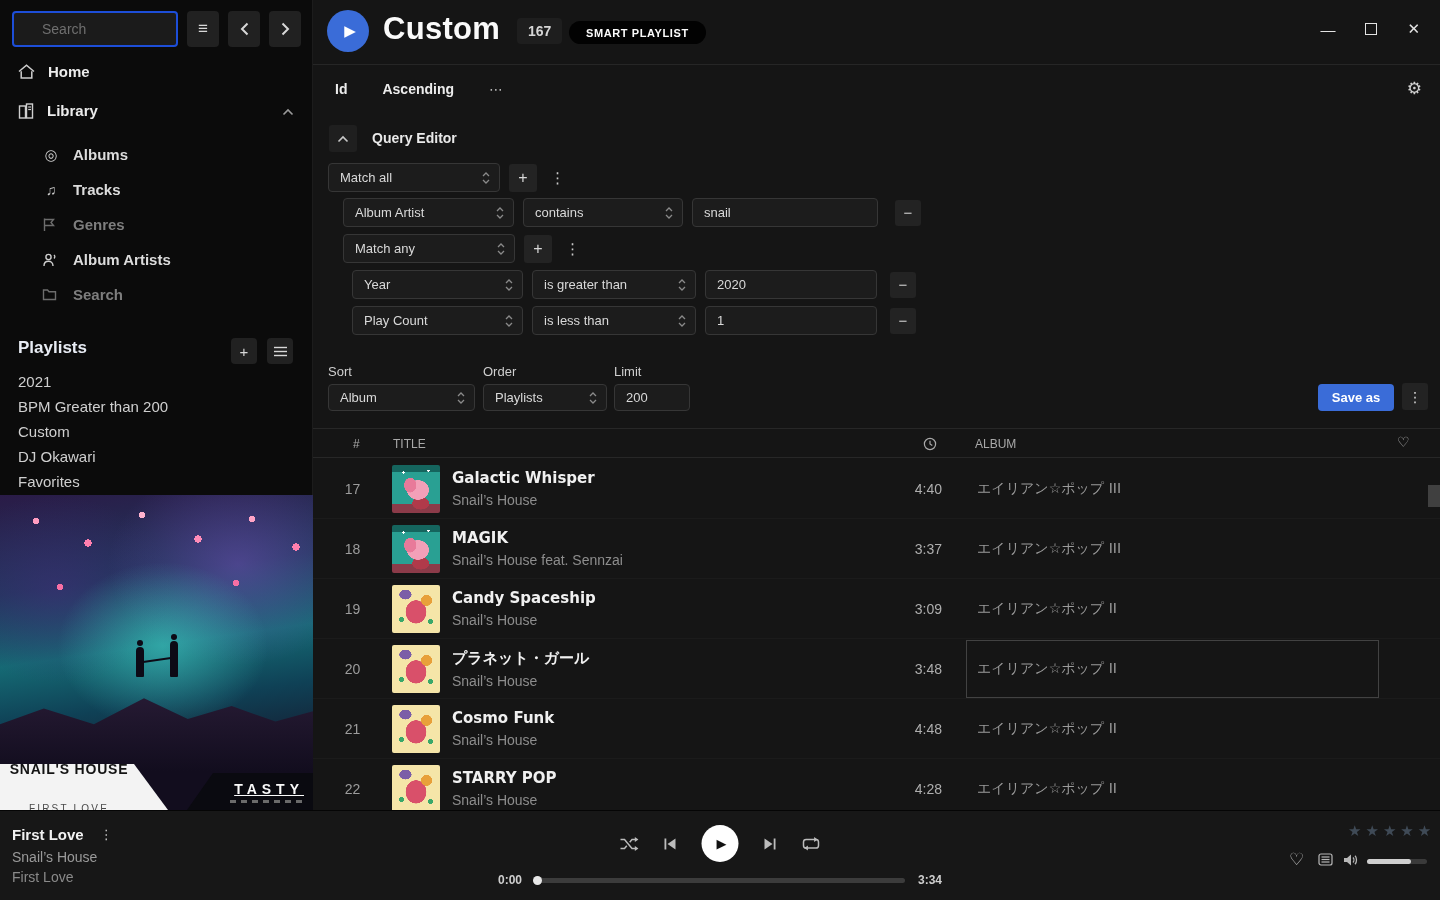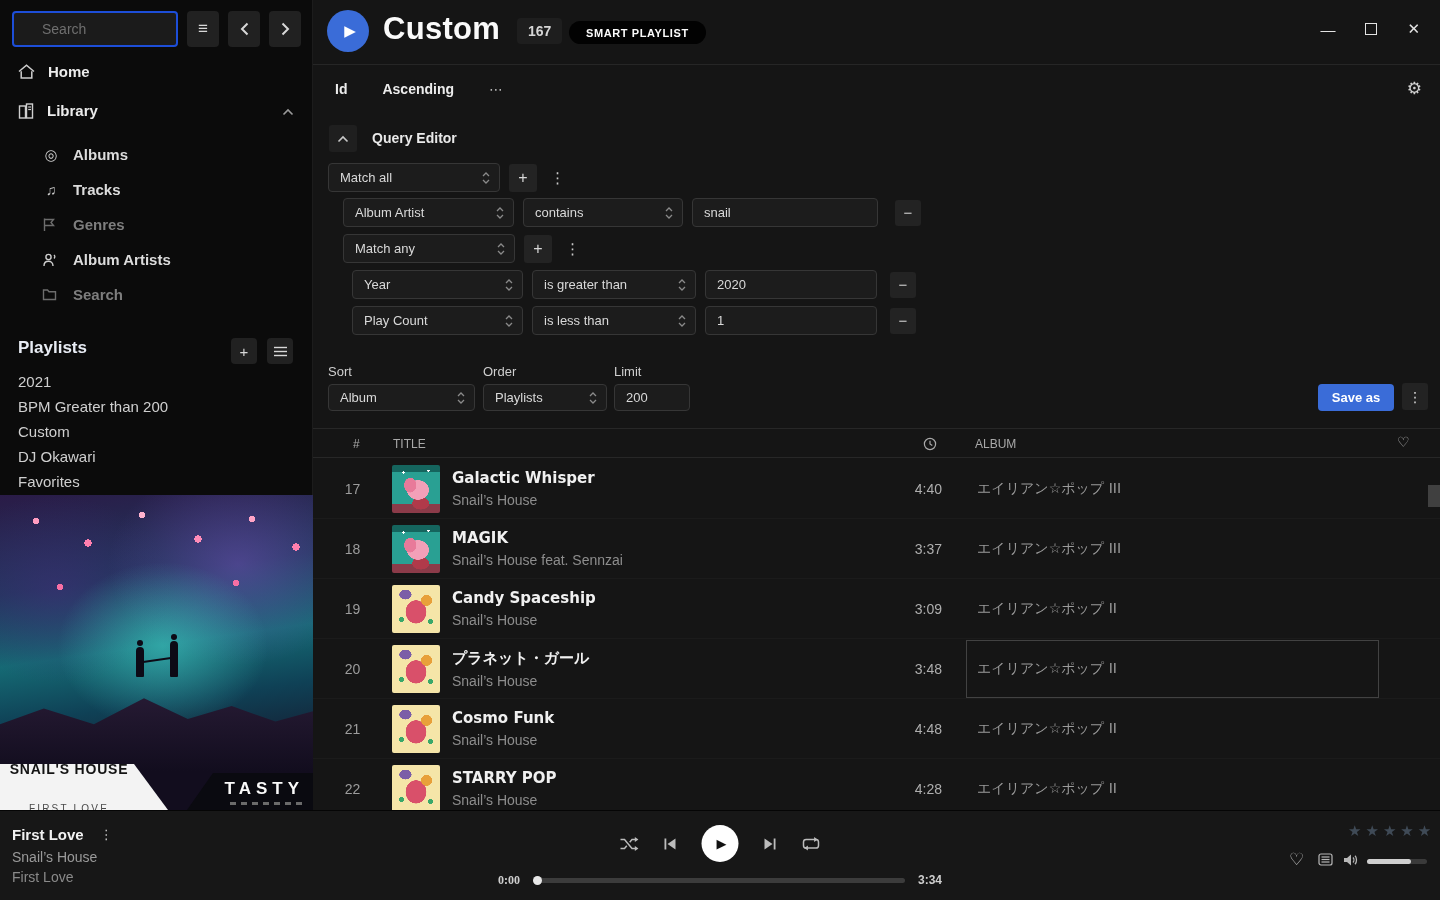--- a/index.html
+++ b/index.html
@@ -49,21 +49,21 @@
   .artwork .fig::before { content:""; position:absolute; top:-7px; left:1px; width:6px; height:6px; border-radius:50%; background:#0d0a16; }
   .artwork .fig.f1 { left:136px; top:152px; }
   .artwork .fig.f2 { left:170px; top:146px; height:36px; }
   .artwork .arm { position:absolute; left:143px; top:164px; width:28px; height:2px; background:#0d0a16; transform:rotate(-8deg); }
   .aw-white { position:absolute; left:0; bottom:0; width:170px; height:46px; background:#f3f3f3;
     clip-path:polygon(0 0,134px 0,168px 100%,0 100%); display:flex; flex-direction:column; justify-content:center;gap:24px; }
   .aw-white .l1 { width:138px; text-align:center; font-weight:bold; font-size:14px; color:#131313; letter-spacing:0.8px; }
   .aw-white .l2 { width:138px; text-align:center; font-size:10px; color:#4a4a4a; letter-spacing:2.2px; margin-top:2px; }
   .aw-black { position:absolute; right:0; bottom:0; width:126px; height:37px; background:#0a0a10;
     clip-path:polygon(26px 0,100% 0,100% 100%,0 100%); display:flex; flex-direction:column; align-items:flex-end; justify-content:center; padding-right:9px; }
-  .aw-black .logo { font-size:17px; font-weight:bold; letter-spacing:5px; color:#fafafa; }
+  .aw-black .logo { font-size:14px; font-weight:bold; letter-spacing:5px; color:#fafafa;text-decoration:underline; }
   .aw-black .sub { width:74px; height:3px; margin-top:3px;
     background:repeating-linear-gradient(90deg,#6a6a6a 0 6px,transparent 6px 11px); }
 
   
   .main { position:absolute; left:313px; top:0; width:1127px; height:810px; background:#151515; }
   .play-hero { position:absolute; left:14px; top:10px; width:42px; height:42px; border-radius:50%; background:var(--accent,#3a6cd8); border:none; color:#fff; font-size:15px; display:flex; align-items:center; justify-content:center; padding-left:4px; cursor:pointer; }
   .page-title { position:absolute; left:70px; top:11px; font-size:31px; font-weight:bold; letter-spacing:0.3px; color:#fafafa; }
   .count-badge { position:absolute; left:204px; top:18px; background:#1e1e1e; border-radius:4px; padding:5px 11px; font-size:14px; font-weight:bold; color:#d6d6d6; }
   .smart-badge { position:absolute; left:256px; top:21px; background:#020202; border-radius:12px; height:23px; display:flex; align-items:center; padding:4px 17px; font-size:11px; font-weight:bold; letter-spacing:0.6px; color:#fbfbfb; }
   .win-controls { position:absolute; right:20px; top:20px; display:flex; gap:30px; align-items:center; }
@@ -124,21 +124,21 @@
   
   .playerbar { position:absolute; left:0; top:810px; width:1440px; height:90px; background:#171717; border-top:1px solid #050505; }
   .np-title { position:absolute; left:12px; top:15px; font-size:15px; font-weight:bold; color:#f2f2f2; display:flex; gap:12px; align-items:center; }
   .np-title .kebab-plain { font-size:13px; }
   .np-artist { position:absolute; left:12px; top:38px; font-size:14px; color:#9a9a9a; }
   .np-album { position:absolute; left:12px; top:58px; font-size:14px; color:#8a8a8a; }
   .controls { position:absolute; left:720px; top:14px; transform:translateX(-50%); display:flex; align-items:center; gap:24px; }
   .ctl { background:none; border:none; color:#bcbcbc; cursor:pointer; display:flex; align-items:center; justify-content:center; }
   .play-circle { width:37px; height:37px; border-radius:50%; background:#fff; color:#111; font-size:13px; padding-left:3px; }
   .elapsed, .total { position:absolute; top:62px; font-size:12px; font-weight:bold; color:#cfcfcf; }
-  .elapsed { left:498px;font-family:Liberation Serif, serif; } .total { left:918px; }
+  .elapsed { left:498px; } .total { left:918px; }
   .seekbar { position:absolute; left:535px; top:67px; width:370px; height:5px; background:#3c3c3c; border-radius:3px; cursor:pointer; }
   .seek-dot { position:absolute; left:-2px; top:-2px; width:9px; height:9px; border-radius:50%; background:#e8e8e8; }
   .stars { position:absolute; left:1348px; top:11px; font-size:15px; letter-spacing:4px; color:#3f4a56; cursor:pointer; }
   .heart-btn { position:absolute; left:1289px; top:38px; background:none; border:none; color:#b8b8b8; font-size:17px; cursor:pointer; }
   .queue-btn { position:absolute; left:1318px; top:42px; }
   .speaker-btn { position:absolute; left:1343px; top:42px; }
   .volume { position:absolute; left:1367px; top:48px; width:60px; height:5px; background:#3a3a3a; border-radius:3px; cursor:pointer; }
   .volume .fill { width:74%; height:100%; background:#cfcfcf; border-radius:3px; }
   .jp { font-family:"DejaVu Sans",sans-serif; }
 </style>

